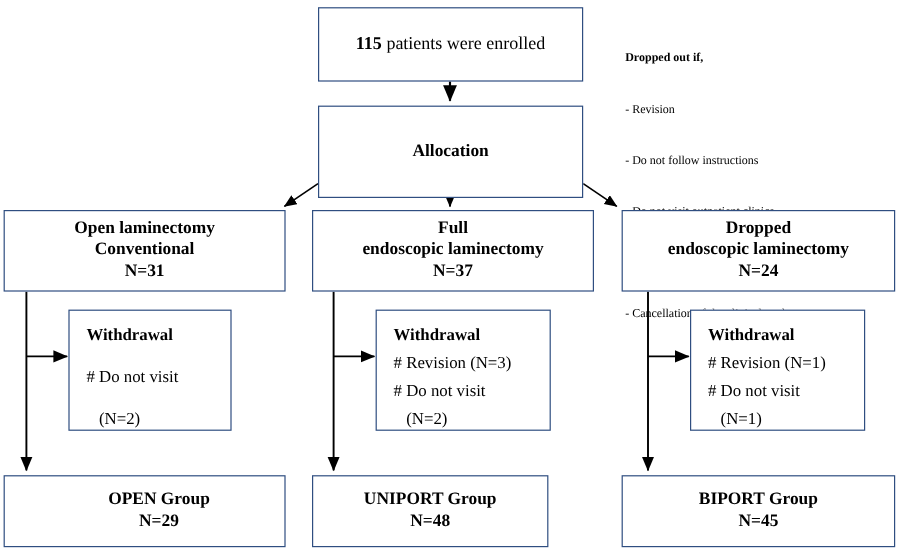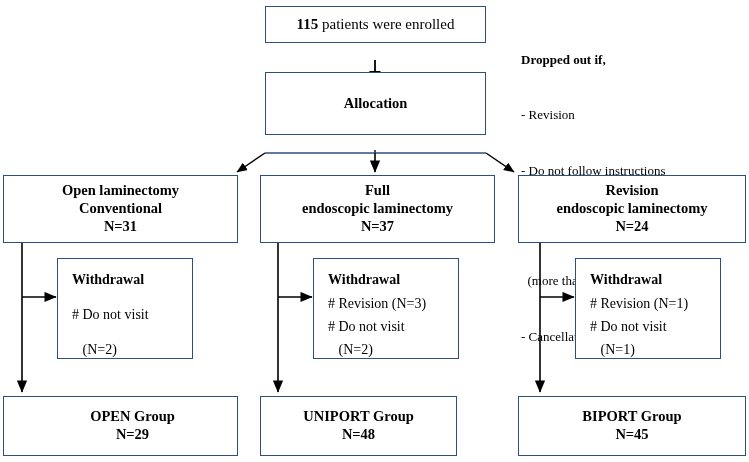--- a/index.html
+++ b/index.html
@@ -41,21 +41,21 @@
 
   .wd-box {
     padding: 12px 0 0 14px;
     font-size: 14px;
   }
   .wd-title { font-weight: bold; margin-bottom: 1px; }
   .wd-line  { font-weight: normal; white-space: pre; }
 
   .note {
     position: absolute;
-    font-size: 13px;
+    font-size: 10px;
     line-height: 1.42;
     white-space: pre;
   }
   .note .note-title { font-weight: bold; }
 
   
   svg.conn {
     position: absolute;
     left: 0; top: 0;
     width: 749px; height: 462px;
@@ -88,53 +88,53 @@
     <line x1="22" y1="243" x2="22" y2="392" stroke="#000" stroke-width="1.6" marker-end="url(#ah)"></line>
     <line x1="22" y1="297" x2="56" y2="297" stroke="#000" stroke-width="1.6" marker-end="url(#ah)"></line>
 
     <line x1="278" y1="243" x2="278" y2="392" stroke="#000" stroke-width="1.6" marker-end="url(#ah)"></line>
     <line x1="278" y1="297" x2="312" y2="297" stroke="#000" stroke-width="1.6" marker-end="url(#ah)"></line>
 
     <line x1="540" y1="243" x2="540" y2="392" stroke="#000" stroke-width="1.6" marker-end="url(#ah)"></line>
     <line x1="540" y1="297" x2="574" y2="297" stroke="#000" stroke-width="1.6" marker-end="url(#ah)"></line>
   </svg>
 
-  <div class="box" style="left:265px; top:6px; width:221px; height:37px;">
+  <div class="box" style="left:265px; top:6px; width:221px; height:62px;">
     <div class="enroll-line">
       <span class="bold">115</span><span class="reg"> patients were enrolled</span>
     </div>
   </div>
 
   <div class="note" style="left:521px; top:14px; width:226px;">
     <div class="note-title">Dropped out if,</div>
     <div>- Revision</div>
     <div>- Do not follow instructions</div>
     <div>- Do not visit outpatient clinics</div>
     <div>  (more than twice)</div>
     <div>- Cancellation of the clinical study</div>
   </div>
 
-  <div class="box" style="left:265px; top:72px; width:221px; height:63px;justify-content:center;">
+  <div class="box" style="left:265px; top:88px; width:221px; height:77px;justify-content:center;">
     <div class="bold">Allocation</div>
   </div>
 
   <div class="box" style="left:3px; top:175px; width:235px; height:68px;">
     <div class="bold">Open laminectomy</div>
     <div class="bold">Conventional</div>
     <div class="bold">N=31</div>
   </div>
 
   <div class="box" style="left:260px; top:175px; width:235px; height:68px;">
     <div class="bold">Full</div>
     <div class="bold">endoscopic laminectomy</div>
     <div class="bold">N=37</div>
   </div>
 
   <div class="box" style="left:518px; top:175px; width:228px; height:68px;">
-    <div class="bold">Revision</div>
+    <div class="bold">Dropped</div>
     <div class="bold">endoscopic laminectomy</div>
     <div class="bold">N=24</div>
   </div>
 
   <div class="box left-align wd-box" style="left:57px; top:258px; width:136px; height:101px;">
     <div class="wd-title">Withdrawal</div>
     <div class="wd-line"># Do not visit</div>
     <div class="wd-line">   (N=2)</div>
   </div>
 

